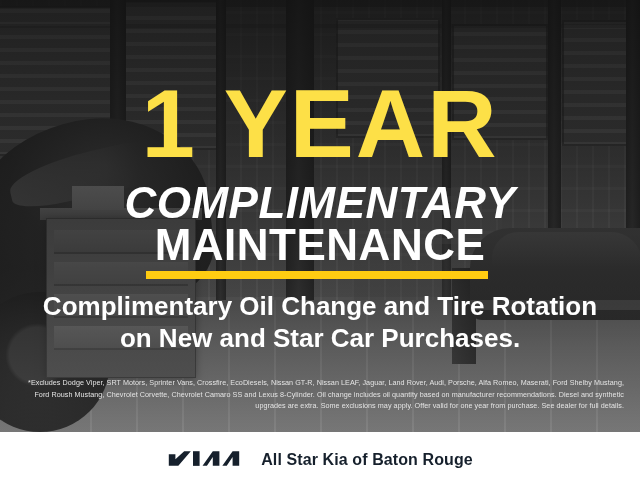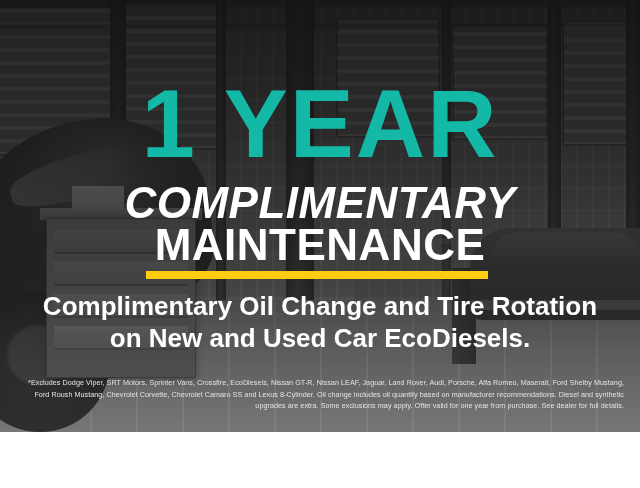--- a/index.html
+++ b/index.html
@@ -143,21 +143,21 @@
       rgba(70,70,70,.50) 86%,
       rgba(95,95,95,.45) 100%);
   }
 
   
   .copy { position:absolute; inset:0; text-align:center; }
 
   .year {
     position:absolute; left:0; right:0; top:78px;
     font-size:96px; line-height:92px; font-weight:700; letter-spacing:2px;
-    color:#14b8a6; white-space:nowrap;
+    color:#fde047; white-space:nowrap;
   }
   .comp, .maint {
     position:absolute; left:0; right:0;
     color:#ffffff; font-weight:700; white-space:nowrap;
   }
   .comp  { top:180px; font-size:44px; line-height:46px; letter-spacing:.5px;font-style:italic; }
   .maint { top:222px; font-size:44px; line-height:46px; letter-spacing:.5px; }
 
   .rule {
     position:absolute; left:146px; top:271px; width:342px; height:8px;
@@ -243,20 +243,29 @@
     <div class="scrim"></div>
 
     <div class="copy">
       <div class="year">1 YEAR</div>
       <div class="comp">COMPLIMENTARY</div>
       <div class="maint">MAINTENANCE</div>
 
       <div class="rule"></div>
 
       <div class="sub1">Complimentary Oil Change and Tire Rotation</div>
-      <div class="sub2">on New and Used Car EcoDiesels.</div>
+      <div class="sub2">on New and Star Car Purchases.</div>
 
       <div class="disclaimer">*Excludes Dodge Viper, SRT Motors, Sprinter Vans, Crossfire, EcoDiesels, Nissan GT-R, Nissan LEAF, Jaguar, Land Rover, Audi, Porsche, Alfa Romeo, Maserati, Ford Shelby Mustang, Ford Roush Mustang, Chevrolet Corvette, Chevrolet Camaro SS and Lexus 8-Cylinder. Oil change includes oil quantity based on manufacturer recommendations. Diesel and synthetic upgrades are extra. Some exclusions may apply. Offer valid for one year from purchase. See dealer for full details.</div>
     </div>
   </div>
 
+  <div class="footer">
+    <svg class="kia-logo" viewBox="0 0 200 60" aria-hidden="true">
+      <path fill="#16202c" d="M4 14 L22 14 L22 28 L46 6 L64 6 L30 46 L4 46 Z"></path>
+      <path fill="#16202c" d="M70 6 L88 6 L88 46 L70 46 Z"></path>
+      <path fill="#16202c" d="M96 46 L124 6 L142 6 L142 46 L124 46 L124 22 L108 46 Z"></path>
+      <path fill="#16202c" d="M150 46 L178 6 L196 6 L196 46 L178 46 L178 22 L162 46 Z"></path>
+    </svg>
+    <div class="dealer">All Star Kia of Baton Rouge</div>
+  </div>
 
 </div>
 
 </body></html>

